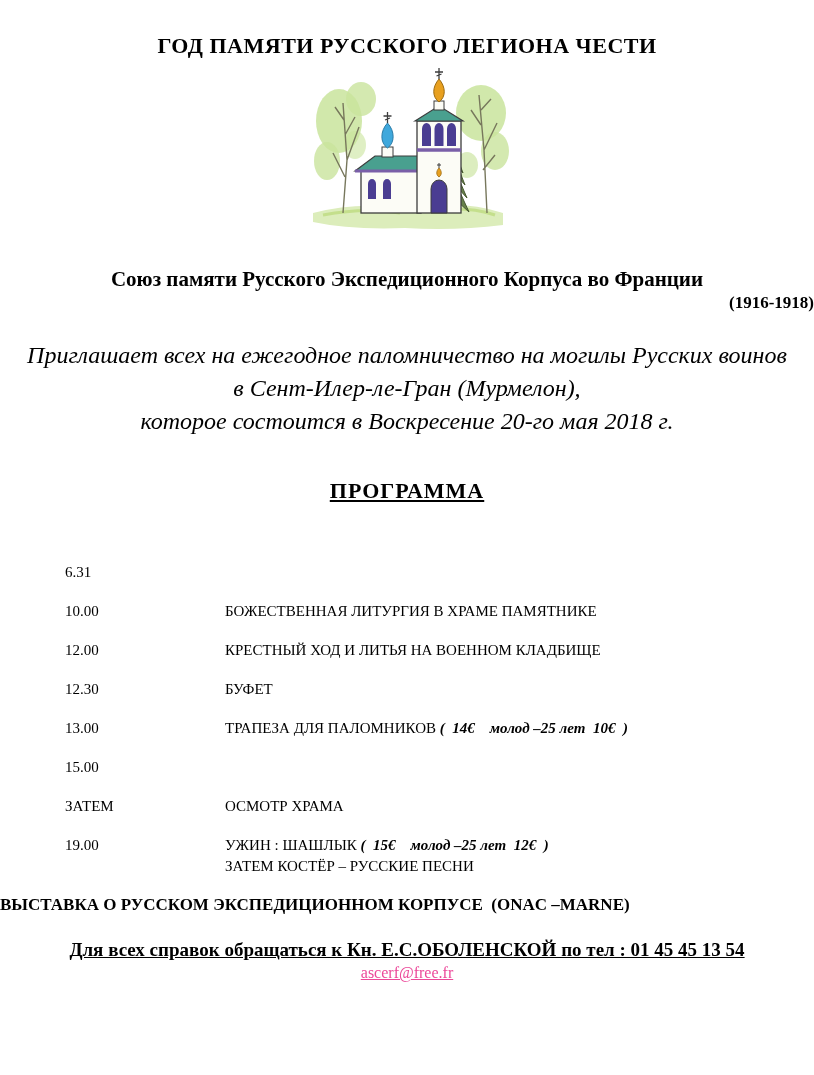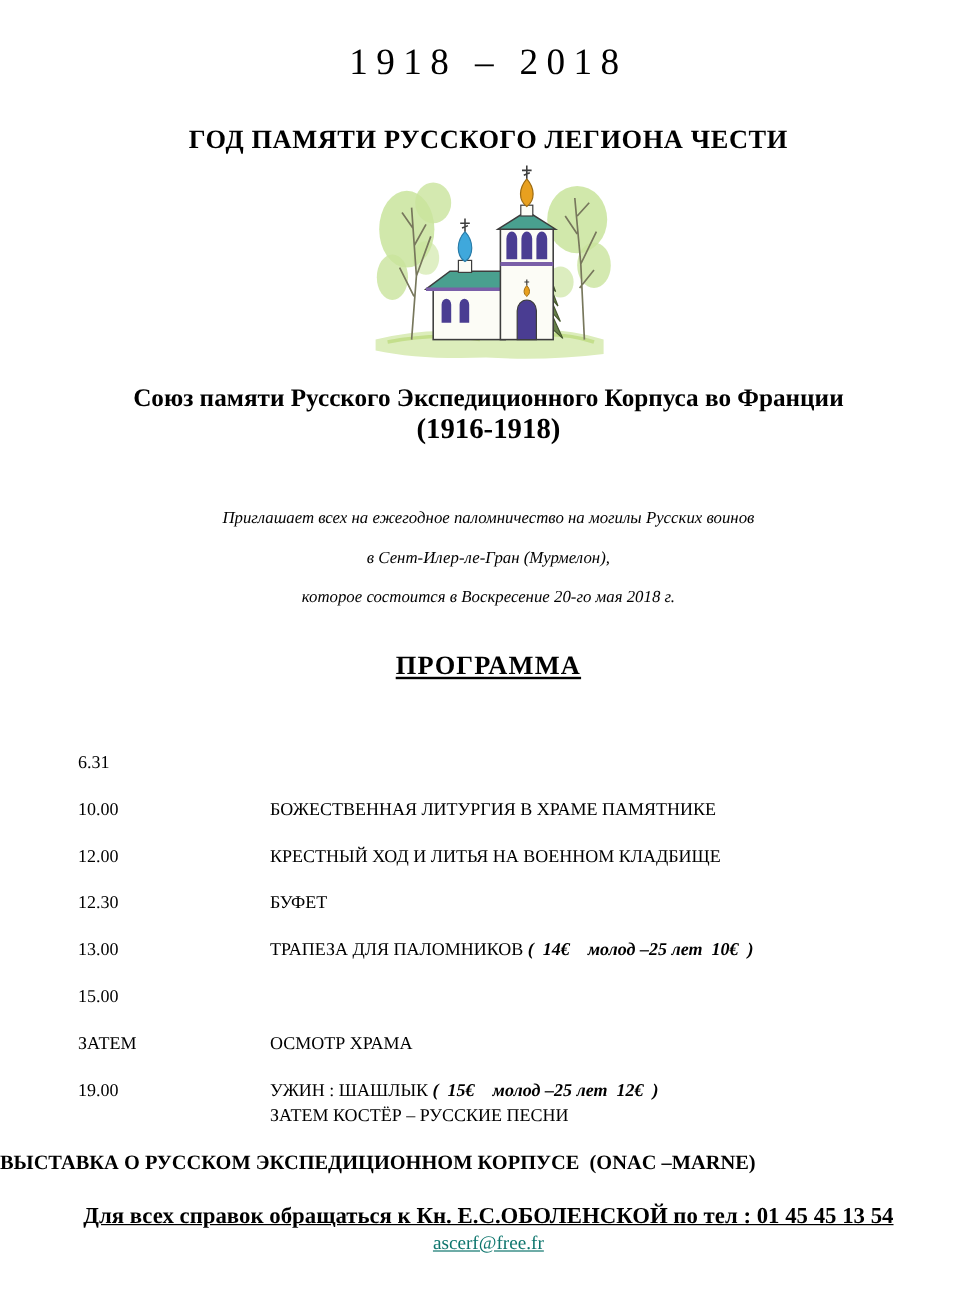--- a/index.html
+++ b/index.html
@@ -27,40 +27,40 @@
     font-size: 22px;
     font-weight: bold;
     letter-spacing: 0.5px;
   }
   .church-wrap {
     margin: 6px auto 0 auto;
     width: 205px;
     height: 168px;
   }
   .org-name {
-    margin-top: 15px;
+    margin-top: 33px;
     text-align: center;
     font-size: 21px;
     font-weight: bold;
     line-height: 1.3;
   }
   .org-years {
+    text-align: right;
+    font-size: 17px;
+    font-weight: bold;
+  }
+  .invitation {
+    margin-top: 26px;
     text-align: center;
     font-size: 24px;
-    font-weight: bold;
-  }
-  .invitation {
-    margin-top: 44px;
-    text-align: center;
-    font-size: 14px;
     font-style: italic;
     line-height: 33px;
   }
   .program-heading {
-    margin-top: 27px;
+    margin-top: 40px;
     text-align: center;
     font-size: 22px;
     font-weight: bold;
     text-decoration: underline;
     letter-spacing: 1px;
   }
   .schedule {
     margin-top: 58px;
     margin-left: 65px;
     margin-right: 40px;
@@ -98,31 +98,30 @@
     font-size: 19px;
     font-weight: bold;
     text-decoration: underline;
   }
   .email-line {
     text-align: center;
     font-size: 16px;
     margin-top: 3px;
   }
   a.doc-link {
-    color: #0f766e;
+    color: #ec4899;
     text-decoration: underline;
     cursor: pointer;
   }
 </style>
 </head>
 <body>
 
 <div class="page">
 
-  <div class="title-years">1918 – 2018</div>
 
   <div class="memorial-title">ГОД ПАМЯТИ РУССКОГО ЛЕГИОНА ЧЕСТИ</div>
 
   <div class="church-wrap">
     <svg viewBox="0 0 205 168" width="205" height="168">
 
       <path d="M8 148 Q 55 136 102 144 Q 155 134 198 148 L 198 160 Q 150 166 100 163 Q 45 165 8 157 Z" fill="#dcedbb"></path>
       <path d="M18 150 Q 60 142 95 148 M120 146 Q 160 140 190 150" stroke="#b9d878" stroke-width="3" fill="none" opacity="0.7"></path>
 
       <g fill="#c9e49c">

